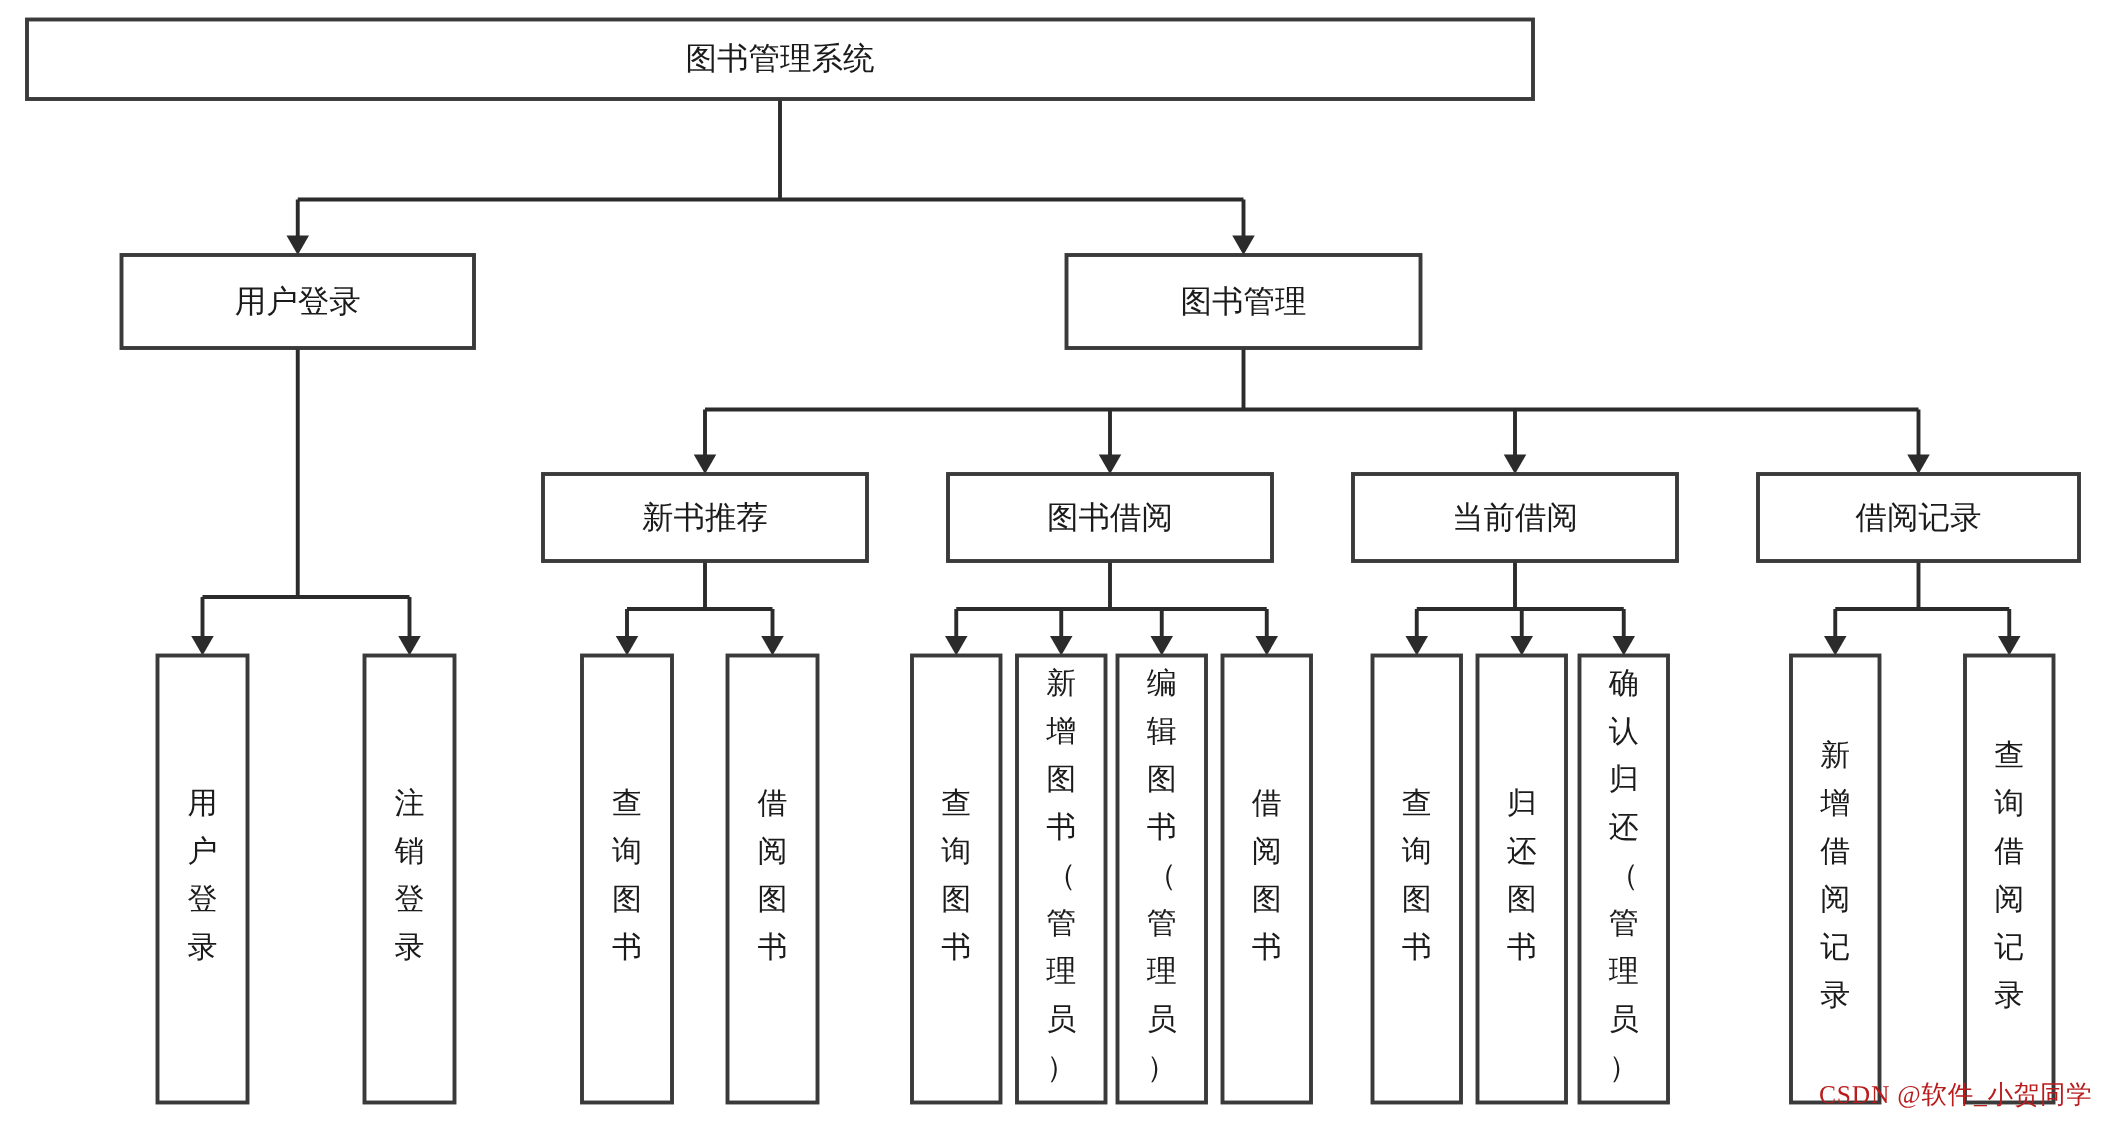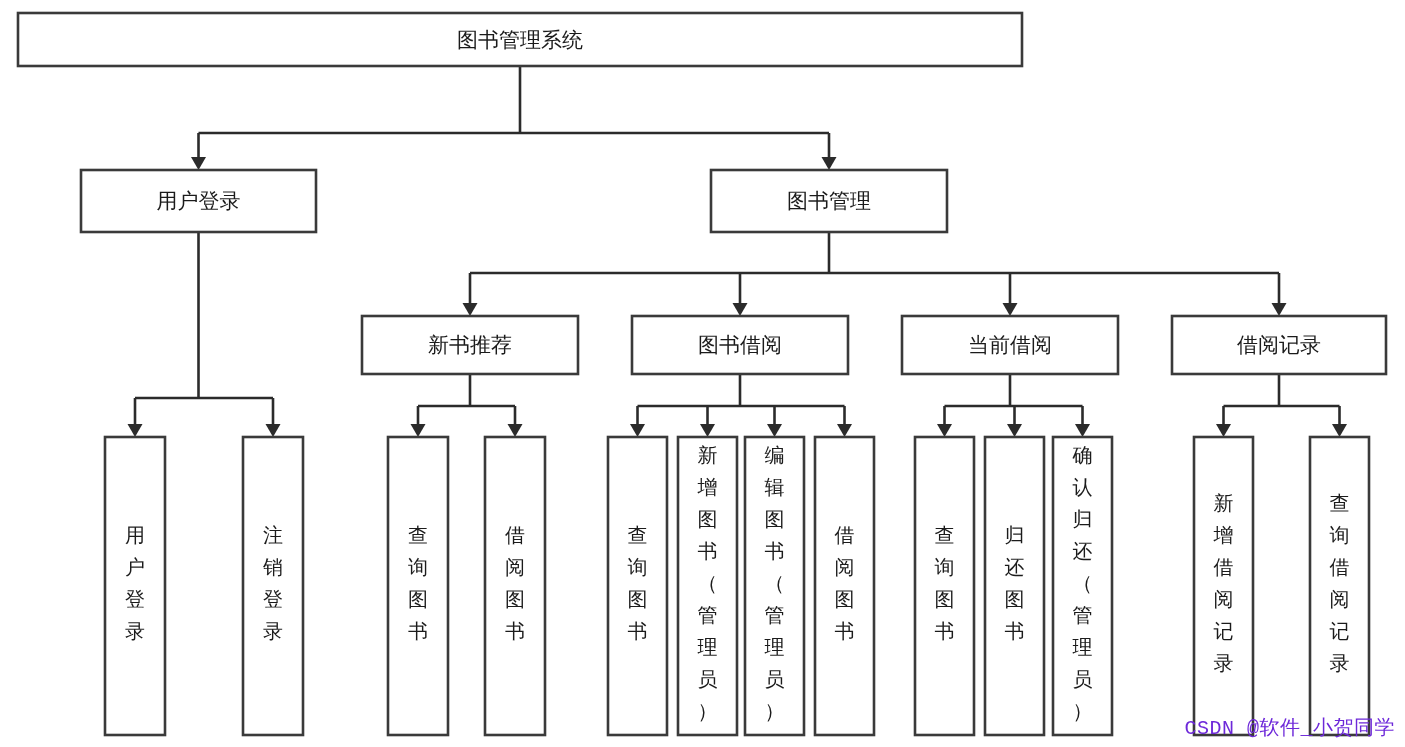--- a/index.html
+++ b/index.html
@@ -42,23 +42,23 @@
     stroke-width: 2.6;
     fill: none;
   }
   .arrow-head {
     fill: #2b2b2b;
   }
   .watermark {
     position: absolute;
     right: 10px;
     bottom: 6px;
-    font-family: Liberation Mono, monospace;
-    font-size: 20px;
-    color: #6d28d9;
+    font-family: Liberation Serif, serif;
+    font-size: 17px;
+    color: #b91c1c;
     white-space: nowrap;
     letter-spacing: 0.5px;
   }
 </style>
 </head>
 <body>
 
 <svg id="diagram" viewBox="0 0 1405 747">
   <defs>
     <marker id="arrow" viewBox="0 0 10 10" refX="9" refY="5" markerWidth="7" markerHeight="7" orient="auto-start-reverse">

